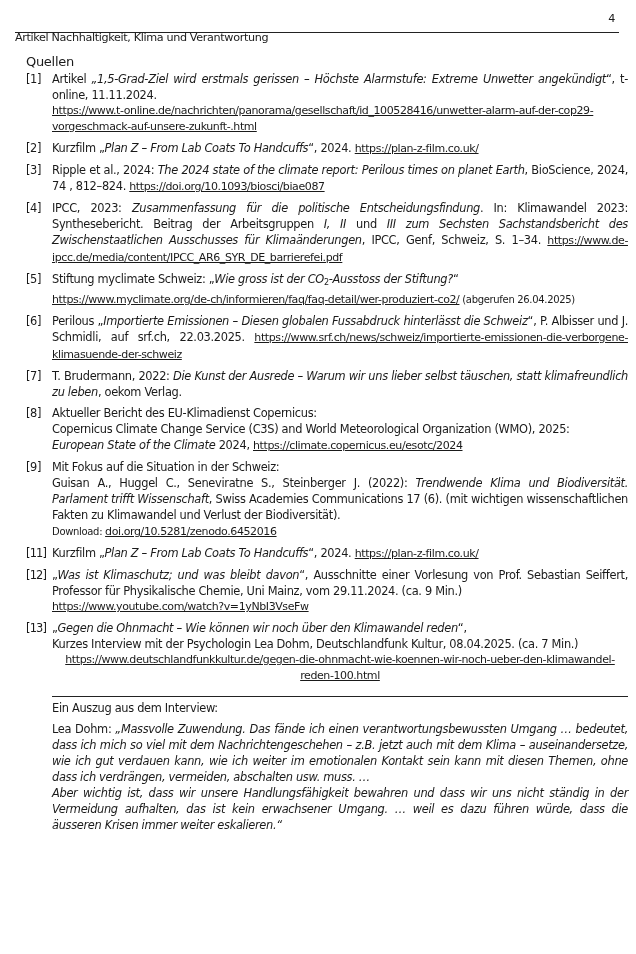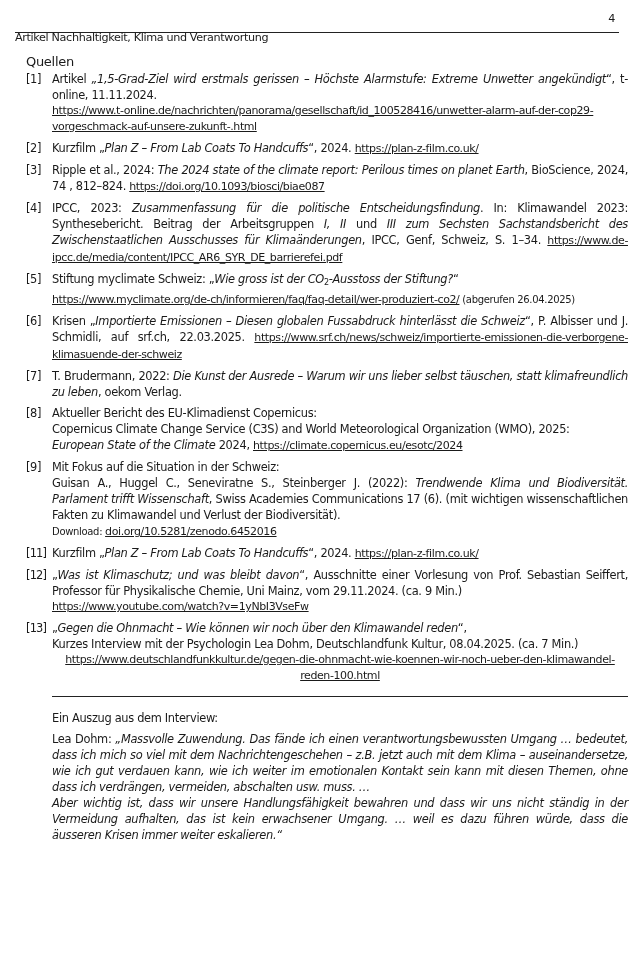--- a/index.html
+++ b/index.html
@@ -12,21 +12,21 @@
   .section-title { font-size:13px; margin:0 0 1px 0; letter-spacing:-0.3px; }
   .entry { position:relative; padding-left:26px; margin-bottom:5px; text-align:justify; }
   .entry .num { position:absolute; left:0; top:0; }
   .entry .num.tight { letter-spacing:-0.8px; }
   i { font-style:italic; }
   a { color:#1a1a1a; text-decoration:underline; text-underline-offset:1px; font-size:11px; letter-spacing:-0.4px; }
   .small { font-size:10px; }
   .sub { font-size:8px; vertical-align:-2px; }
   .sec-gap { margin-top:7px; }
   .block { display:block; }
-  .interview { position:relative; margin-left:26px; margin-top:12px; border-top:1.3px solid #222; padding-top:13px; text-align:justify; }
+  .interview { position:relative; margin-left:26px; margin-top:12px; border-top:1.3px solid #222; padding-top:3px; text-align:justify; }
   .interview p { margin:0 0 5px 0; }
 </style>
 </head>
 <body>
 
 <div class="page">
   <div class="header">
     <span class="title">Artikel Nachhaltigkeit, Klima und Verantwortung</span>
     <span class="pnum">4</span>
   </div>
@@ -60,21 +60,21 @@
 
     <div class="entry">
       <span class="num">[5]</span>
       <span>Stiftung myclimate Schweiz: „</span><i>Wie gross ist der CO</i><span class="sub">2</span><i>-Ausstoss der Stiftung?</i><span>“</span>
       <br>
       <a>https://www.myclimate.org/de-ch/informieren/faq/faq-detail/wer-produziert-co2/</a><span class="small"> (abgerufen 26.04.2025)</span>
     </div>
 
     <div class="entry">
       <span class="num">[6]</span>
-      <span>Krisen „</span><i>Importierte Emissionen – Diesen globalen Fussabdruck hinterlässt die Schweiz</i><span>“, P. Albisser und J. Schmidli, auf srf.ch, 22.03.2025. </span>
+      <span>Perilous „</span><i>Importierte Emissionen – Diesen globalen Fussabdruck hinterlässt die Schweiz</i><span>“, P. Albisser und J. Schmidli, auf srf.ch, 22.03.2025. </span>
       <a>https://www.srf.ch/news/schweiz/importierte-emissionen-die-verborgene-klimasuende-der-schweiz</a>
     </div>
 
     <div class="entry">
       <span class="num">[7]</span>
       <span>T. Brudermann, 2022: </span><i>Die Kunst der Ausrede – Warum wir uns lieber selbst täuschen, statt klimafreundlich zu leben</i><span>, oekom Verlag.</span>
     </div>
 
 
     <div class="entry">

